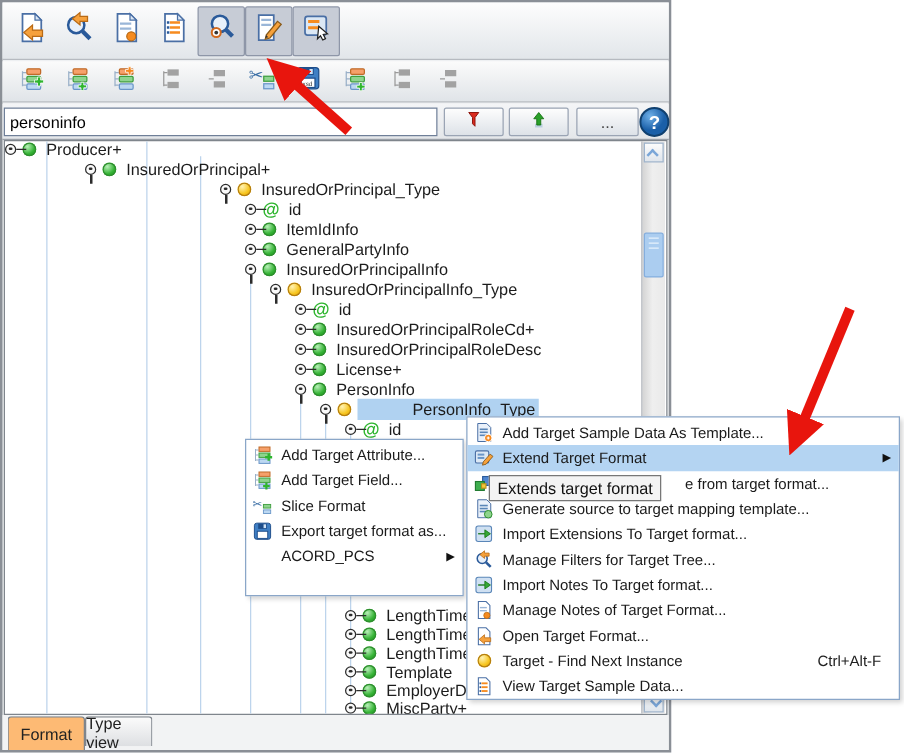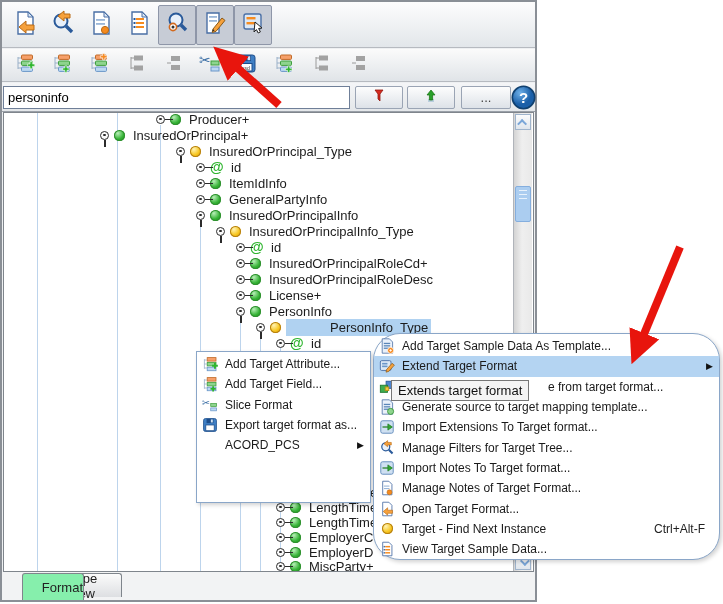--- a/index.html
+++ b/index.html
@@ -56,27 +56,27 @@
   .chev { width:7px; height:7px; border-left:2px solid #7aa6d8; border-top:2px solid #7aa6d8; }
   .chev.u { transform:rotate(45deg) translateY(2px); } .chev.d { transform:rotate(225deg) translateY(2px); }
   .thumb { position:absolute; left:1px; right:1px; top:73px; height:36px;
            background:#abcdf0; border:1px solid #84aede; border-radius:2px; }
   .thumb i { display:block; height:1px; background:#e8f2fc; margin:3px 3px 0 3px; }
   
   .tabrow { position:absolute; left:0; right:0; bottom:0; height:28px; background:#f2f3f4; }
   .tab { position:absolute; font-size:13px; color:#222; display:flex; align-items:center;
          justify-content:center; border:1px solid #7f858c; border-bottom:none;
          border-radius:3px 3px 0 0; }
-  .tab.active { left:20px; top:1px; width:62px; height:27px; background:#86efac; z-index:2;justify-content:flex-end; }
+  .tab.active { left:4px; top:1px; width:62px; height:27px; background:#fdba74; z-index:2; }
   .tab.idle { left:66px; top:1px; width:54px; height:24px; background:linear-gradient(#fbfbfb,#dddfe2); }
   
   .menu { position:absolute; background:#fff; border:1px solid #8aa6c8;
           box-shadow:2px 2px 4px rgba(0,0,0,.18); z-index:20; padding:2px 0; }
-  .menu1 { left:196px; top:351px; width:175px; height:152px; }
-  .menu2 { left:373px; top:333px; width:347px; height:227px; z-index:21;border-radius:27px; }
+  .menu1 { left:196px; top:351px; width:175px; height:126px; }
+  .menu2 { left:373px; top:333px; width:347px; height:227px; z-index:21; }
   .mitem { display:flex; align-items:center; height:20.3px; padding:0 6px 0 4px; gap:6px;
            font-size:12px; color:#1a1a1a; white-space:nowrap; }
   .mitem.hl { background:#b4d4f2; }
   .mi { width:18px; height:18px; flex:none; display:flex; align-items:center; justify-content:center; }
   .subarr { margin-left:auto; font-size:9px; color:#111; }
   .sc { margin-left:auto; padding-right:8px; font-size:12px; color:#222; }
   .tooltip { position:absolute; left:391px; top:380px; height:21px; padding:2px 6px;
              background:#f4f4f4; border:1px solid #777; font-size:13px; color:#111; z-index:40;
              white-space:nowrap; }
   .arrows { position:absolute; left:0; top:0; z-index:60; pointer-events:none; }
@@ -270,26 +270,26 @@
   <div class="treepanel">
 
     <div class="gl" style="left:33px;top:0;bottom:0"></div>
     <div class="gl" style="left:113px;top:0;bottom:0"></div>
     <div class="gl" style="left:156px;top:12px;bottom:0"></div>
     <div class="gl" style="left:196px;top:102px;bottom:0"></div>
     <div class="gl" style="left:236px;top:198px;bottom:0"></div>
     <div class="gl" style="left:256px;top:214px;bottom:0"></div>
     <div class="gl" style="left:276px;top:230px;bottom:0"></div>
 
-    <div class="trow" style="top:-2px;padding-left:152px">
+    <div class="trow" style="top:-2px;">
         <span class="exp exp-c"></span>
         <span class="ball green"></span>
         <span class="tlabel">Producer+</span>
       </div>
-    <div class="trow" style="top:14px;padding-left:96px">
+    <div class="trow" style="top:14px;padding-left:64px">
         <span class="exp exp-e"></span>
         <span class="ball green"></span>
         <span class="tlabel">InsuredOrPrincipal+</span>
       </div>
     <div class="trow" style="top:30px;padding-left:172px">
         <span class="exp exp-e"></span>
         <span class="ball yellow"></span>
         <span class="tlabel">InsuredOrPrincipal_Type</span>
       </div>
     <div class="trow" style="top:46px;padding-left:192px">
@@ -363,21 +363,21 @@
         <span class="tlabel">LengthTime</span>
       </div>
     <div class="trow" style="top:401px;padding-left:272px">
         <span class="exp exp-c"></span>
         <span class="ball green"></span>
         <span class="tlabel">LengthTime</span>
       </div>
     <div class="trow" style="top:416px;padding-left:272px">
         <span class="exp exp-c"></span>
         <span class="ball green"></span>
-        <span class="tlabel">EmployerC</span>
+        <span class="tlabel">Template</span>
       </div>
     <div class="trow" style="top:431px;padding-left:272px">
         <span class="exp exp-c"></span>
         <span class="ball green"></span>
         <span class="tlabel">EmployerD</span>
       </div>
     <div class="trow" style="top:445px;padding-left:272px">
         <span class="exp exp-c"></span>
         <span class="ball green"></span>
         <span class="tlabel">MiscParty+</span>

